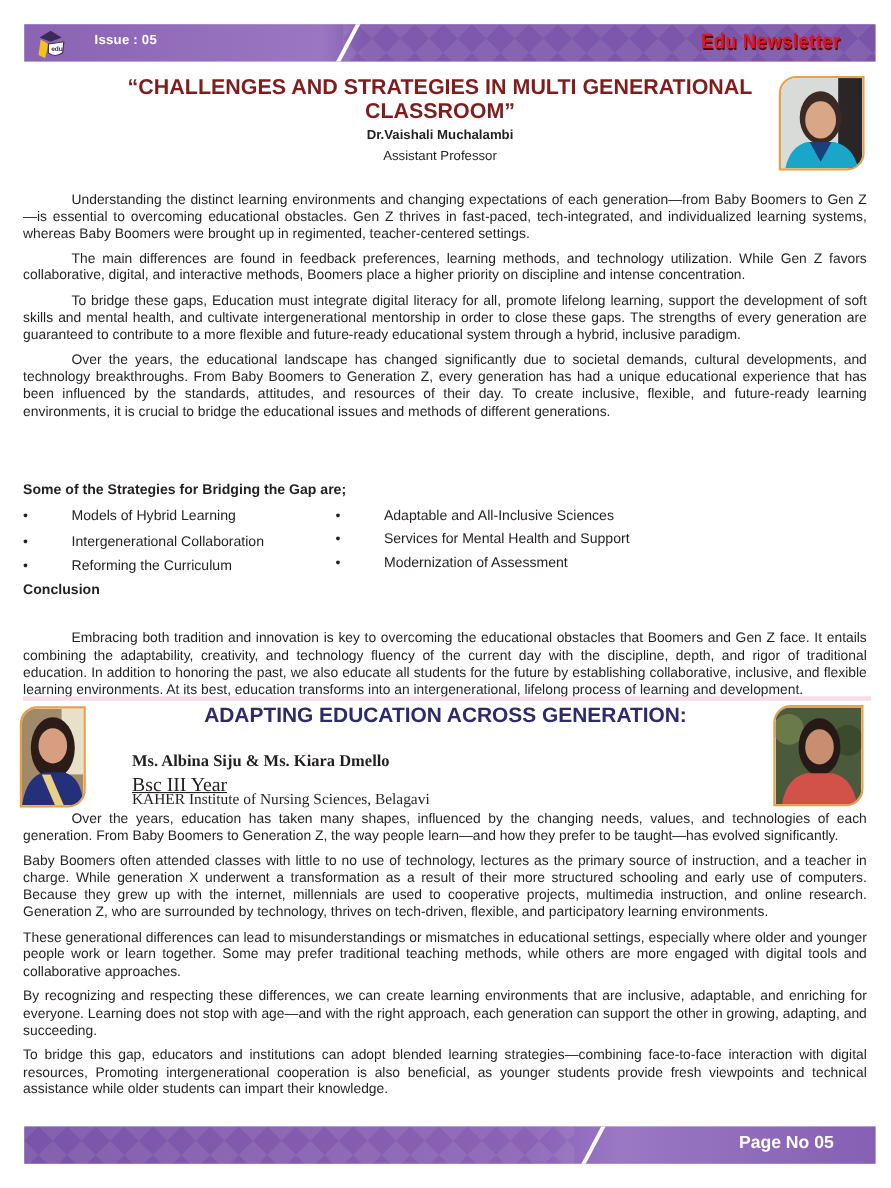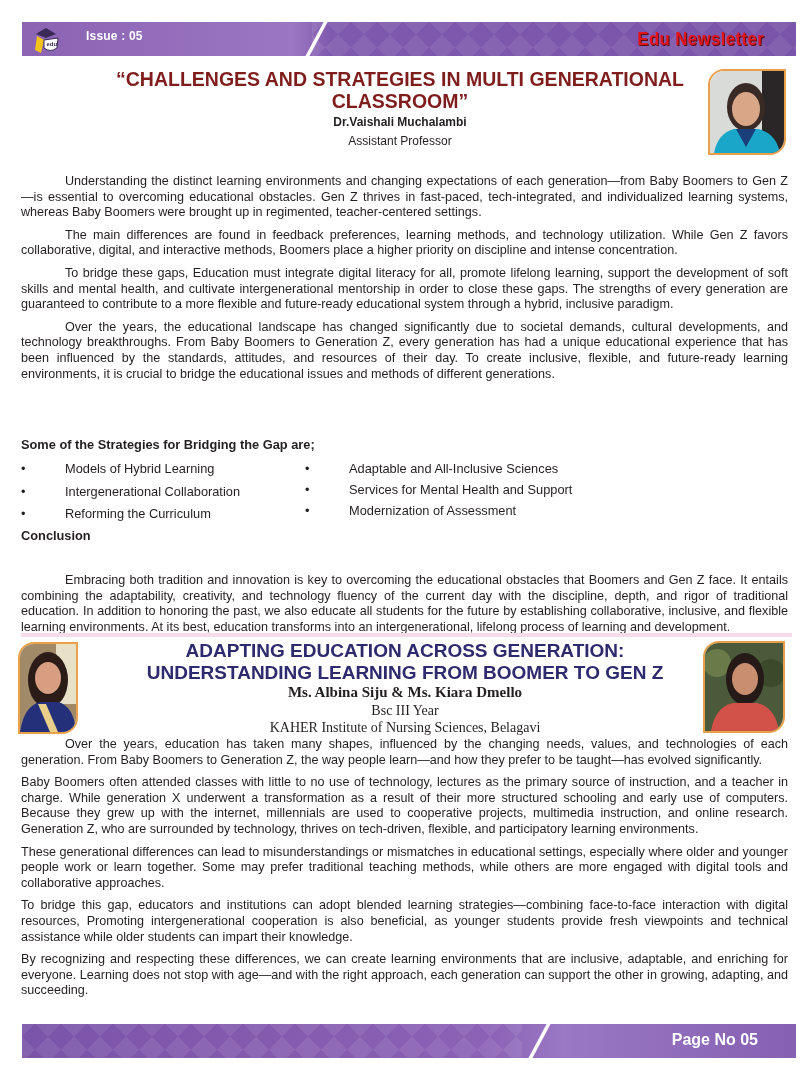--- a/index.html
+++ b/index.html
@@ -42,21 +42,21 @@
   .h-strat { position:absolute; left:21px; top:437px; font-weight:bold; font-size:12.8px; }
   .bul { position:absolute; font-size:12.8px; line-height:15px; }
   .bul .dot { position:absolute; left:0; }
   .bul .txt { position:absolute; left:44px; white-space:nowrap; }
   .h-concl { position:absolute; left:21px; top:528px; font-weight:bold; font-size:12.8px; }
 
   .divider { position:absolute; left:21px; top:633px; width:771px; height:4px; background:#f6dce9; }
 
   .title2 { position:absolute; left:120px; top:640px; width:570px; text-align:center;
             color:#2e2a6e; font-weight:bold; font-size:19px; line-height:22px; }
-  .auth2 { position:absolute; left:120px; width:570px; text-align:center; font-family:"Liberation Serif", serif; }
+  .auth2 { position:absolute; left:120px; width:570px; text-align:left; font-family:"Liberation Serif", serif; }
 </style>
 </head>
 <body>
 
 <div class="band band-top">
   <div class="pattern"></div>
   <div class="slash"></div>
   <svg class="logo" viewBox="0 0 30 30">
     <polygon points="4,10 14,4 24,10 14,14" fill="#3a2a55"></polygon>
     <path d="M5,12 L12,16 L9,29 L3,26 Z" fill="#f2c318"></path>
@@ -143,31 +143,30 @@
     <circle cx="12" cy="20" r="14" fill="#6a7a48"></circle>
     <circle cx="66" cy="30" r="14" fill="#3a4a2a"></circle>
     <ellipse cx="40" cy="36" rx="19" ry="26" fill="#261a18"></ellipse>
     <ellipse cx="40" cy="36" rx="13" ry="16" fill="#c88e70"></ellipse>
     <path d="M6,88 Q10,64 28,60 L52,60 Q70,64 74,88 Z" fill="#d2524a"></path>
   </svg>
 </div>
 
 <div class="title2">
   <div>ADAPTING EDUCATION ACROSS GENERATION:</div>
-  <div>UNDERSTANDING LEARNING FROM BOOMER TO GEN Z</div>
 </div>
 <div class="auth2" style="top:684px; font-size:15px; font-weight:bold;">Ms. Albina Siju &amp; Ms. Kiara Dmello</div>
-<div class="auth2" style="top:703px; font-size:14px;">Bsc III Year</div>
+<div class="auth2" style="top:703px; font-size:18px;text-decoration:underline;">Bsc III Year</div>
 <div class="auth2" style="top:720px; font-size:14px;">KAHER Institute of Nursing Sciences, Belagavi</div>
 
 <div class="body" style="top:737px;">
   <p class="ind">Over the years, education has taken many shapes, influenced by the changing needs, values, and technologies of each generation. From Baby Boomers to Generation Z, the way people learn—and how they prefer to be taught—has evolved significantly.</p>
   <p>Baby Boomers often attended classes with little to no use of technology, lectures as the primary source of instruction, and a teacher in charge. While generation X underwent a transformation as a result of their more structured schooling and early use of computers. Because they grew up with the internet, millennials are used to cooperative projects, multimedia instruction, and online research. Generation Z, who are surrounded by technology, thrives on tech-driven, flexible, and participatory learning environments.</p>
   <p>These generational differences can lead to misunderstandings or mismatches in educational settings, especially where older and younger people work or learn together. Some may prefer traditional teaching methods, while others are more engaged with digital tools and collaborative approaches.</p>
+  <p>By recognizing and respecting these differences, we can create learning environments that are inclusive, adaptable, and enriching for everyone. Learning does not stop with age—and with the right approach, each generation can support the other in growing, adapting, and succeeding.</p>
   <p>To bridge this gap, educators and institutions can adopt blended learning strategies—combining face-to-face interaction with digital resources, Promoting intergenerational cooperation is also beneficial, as younger students  provide fresh viewpoints and technical assistance while older students can impart their knowledge.</p>
-  <p>By recognizing and respecting these differences, we can create learning environments that are inclusive, adaptable, and enriching for everyone. Learning does not stop with age—and with the right approach, each generation can support the other in growing, adapting, and succeeding.</p>
 </div>
 
 <div class="band band-bottom">
   <div class="pattern"></div>
   <div class="slash"></div>
   <div class="pageno">Page No 05</div>
 </div>
 
 </body></html>

